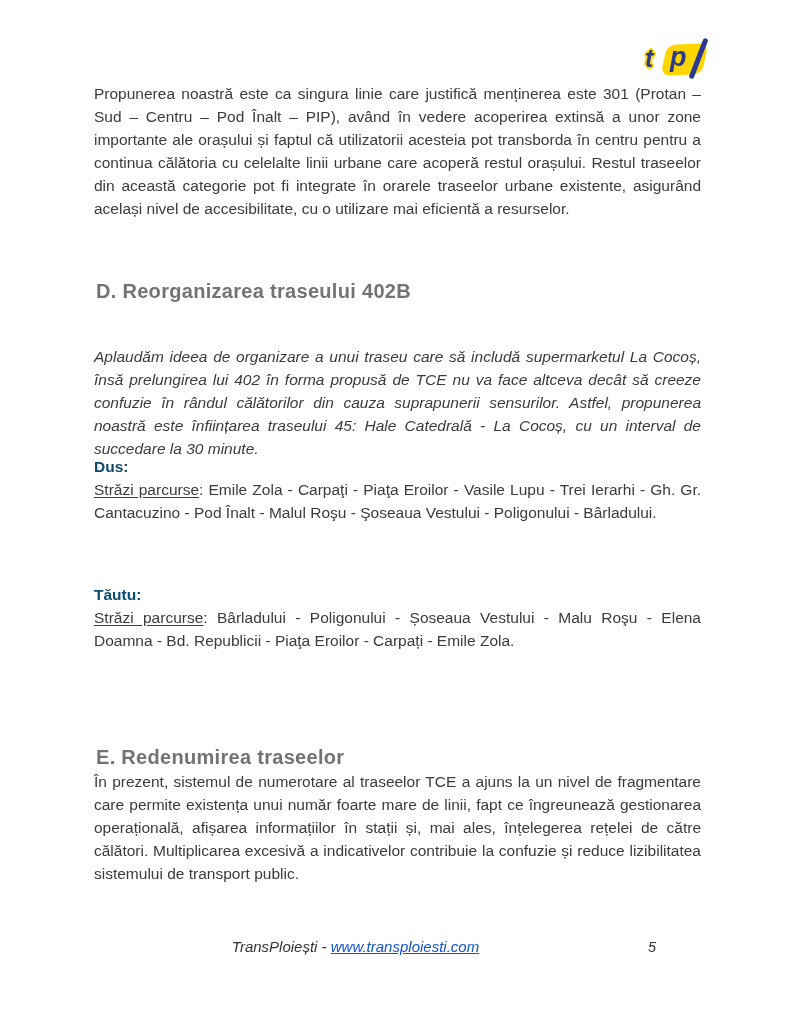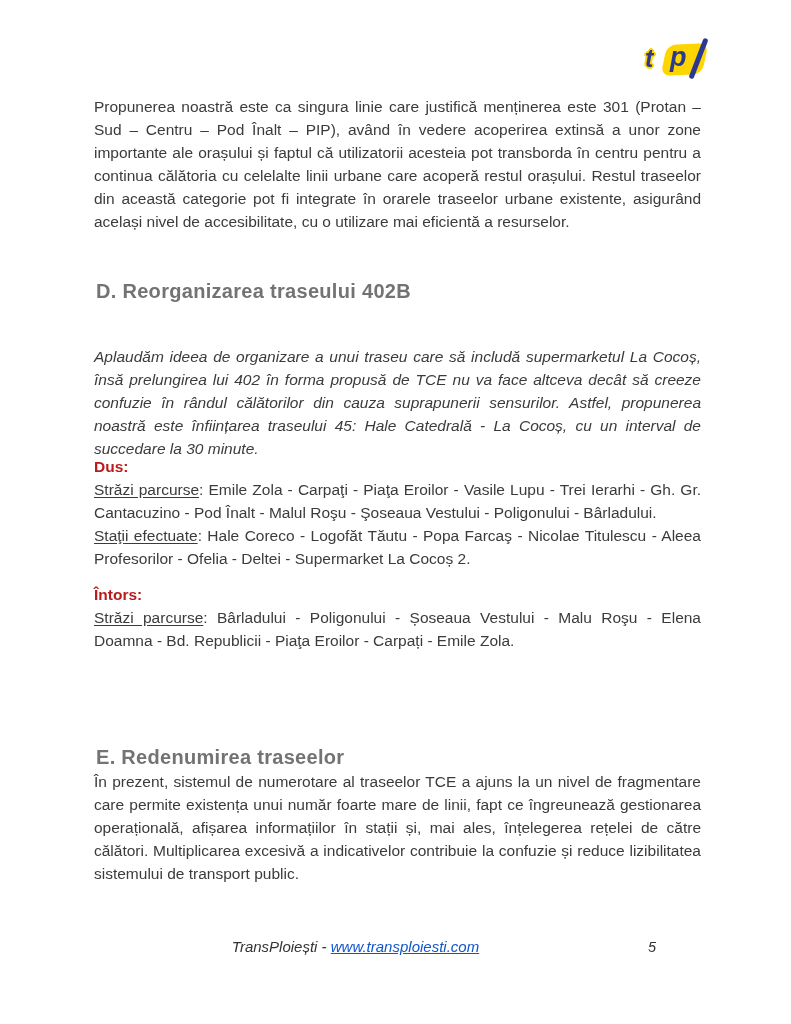--- a/index.html
+++ b/index.html
@@ -28,21 +28,21 @@
   
   .section-heading {
     font-family: "Liberation Sans", sans-serif;
     font-weight: bold;
     font-size: 20px;
     letter-spacing: 0.3px;
     color: #737373;
   }
 
   
-  .route-title { font-weight: bold; color: #b91c1c; }
+  .route-title { font-weight: bold; color: #0c4a6e; }
   .route-label { text-decoration: underline; text-underline-offset: 2px; }
   .route-text  { }
 
   
   .logo { position: absolute; left: 645px; top: 40px; width: 78px; height: 46px; }
   .logo-tile {
     position: absolute; left: 19px; top: 4px;
     width: 41px; height: 31px;
     background: #ffd500;
     border-radius: 9px;
@@ -82,21 +82,21 @@
     cursor: pointer;
   }
   .page-number {
     left: 648px; top: 939px;
     font-style: italic;
     font-size: 14.5px;
     color: #333333;
   }
 
   
-  #intro-paragraph   { left: 94px; top: 95px;  width: 607px; }
+  #intro-paragraph   { left: 94px; top: 82px;  width: 607px; }
   #heading-d         { left: 96px; top: 280px; }
   #paragraph-d       { left: 94px; top: 345px; width: 607px; font-style: italic; }
   #outbound-block    { left: 94px; top: 455px; width: 607px; }
   #inbound-block     { left: 94px; top: 583px; width: 607px; }
   #heading-e         { left: 96px; top: 746px; }
   #paragraph-e       { left: 94px; top: 770px; width: 607px; }
 </style>
 </head>
 <body>
 
@@ -111,25 +111,24 @@
 
   <div id="intro-paragraph" class="abs body-text">Propunerea noastră este ca singura linie care justifică menținerea este 301 (Protan – Sud – Centru – Pod Înalt – PIP), având în vedere acoperirea extinsă a unor zone importante ale orașului și faptul că utilizatorii acesteia pot transborda în centru pentru a continua călătoria cu celelalte linii urbane care acoperă restul orașului. Restul traseelor din această categorie pot fi integrate în orarele traseelor urbane existente, asigurând același nivel de accesibilitate, cu o utilizare mai eficientă a resurselor.</div>
 
   <div id="heading-d" class="abs section-heading">D. Reorganizarea traseului 402B</div>
 
   <div id="paragraph-d" class="abs body-text">Aplaudăm ideea de organizare a unui traseu care să includă supermarketul La Cocoș, însă prelungirea lui 402 în forma propusă de TCE nu va face altceva decât să creeze confuzie în rândul călătorilor din cauza suprapunerii sensurilor. Astfel, propunerea noastră este înființarea traseului 45: Hale Catedrală - La Cocoș, cu un interval de succedare la 30 minute.</div>
 
   <div id="outbound-block" class="abs body-text">
     <div><span class="route-title">Dus:</span></div>
     <div><span class="route-label">Străzi parcurse</span><span class="route-text">: Emile Zola - Carpaţi - Piaţa Eroilor - Vasile Lupu - Trei Ierarhi - Gh. Gr. Cantacuzino - Pod Înalt - Malul Roşu - Şoseaua Vestului - Poligonului - Bârladului.</span></div>
-    <div><span class="route-label">Staţii efectuate</span><span class="route-text">: Hale Coreco - Logofăt Tăutu - Popa Farcaş - Nicolae Titulescu - Aleea Profesorilor - Ofelia - Deltei - Supermarket La Cocoș 2.</span></div>
   </div>
 
   <div id="inbound-block" class="abs body-text">
-    <div><span class="route-title">Întors:</span></div>
+    <div><span class="route-title">Tăutu:</span></div>
     <div><span class="route-label">Străzi parcurse</span><span class="route-text">: Bârladului - Poligonului - Șoseaua Vestului - Malu Roşu - Elena Doamna - Bd. Republicii - Piaţa Eroilor - Carpați - Emile Zola.</span></div>
   </div>
 
   <div id="heading-e" class="abs section-heading">E. Redenumirea traseelor</div>
 
   <div id="paragraph-e" class="abs body-text">În prezent, sistemul de numerotare al traseelor TCE a ajuns la un nivel de fragmentare care permite existența unui număr foarte mare de linii, fapt ce îngreunează gestionarea operațională, afișarea informațiilor în stații și, mai ales, înțelegerea rețelei de către călători. Multiplicarea excesivă a indicativelor contribuie la confuzie și reduce lizibilitatea sistemului de transport public.</div>
 
   <div class="abs footer-line"><span>TransPloiești - </span><a class="footer-link">www.transploiesti.com</a></div>
 
   <div class="abs page-number">5</div>

